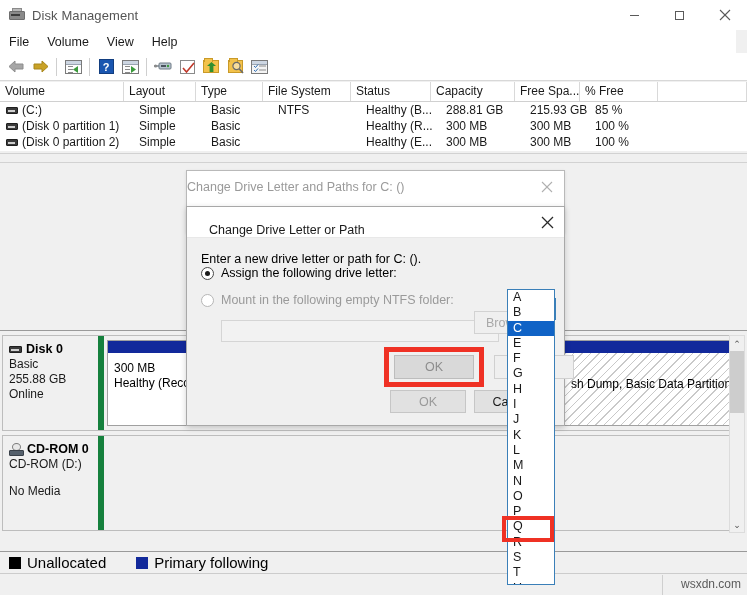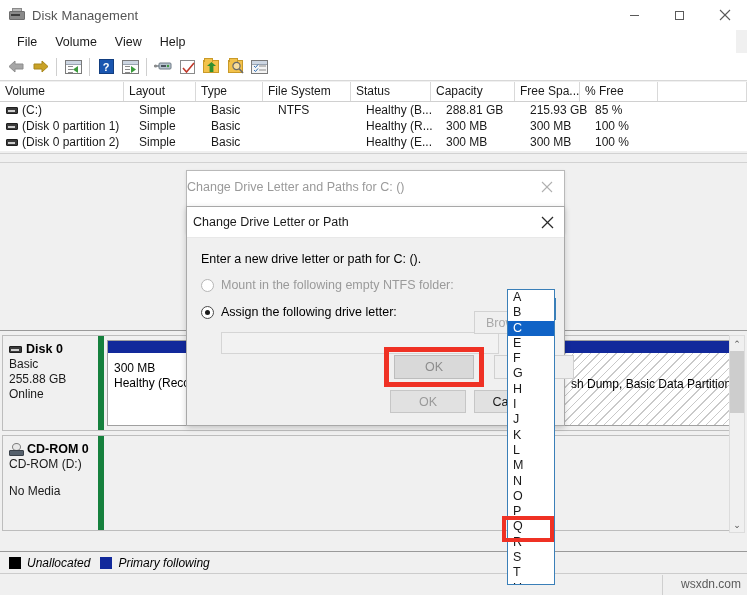--- a/index.html
+++ b/index.html
@@ -41,21 +41,21 @@
   .wincontrols { position: absolute; right: 0; top: 0; height: 30px; display: flex; }
   .wincontrol {
     width: 45px; height: 30px; display: flex; align-items: center; justify-content: center;
     color: #5a5a5a; font-size: 13px;
   }
   .wincontrol svg { display: block; }
 
   
   .menubar {
     position: absolute; left: 0; top: 30px; width: 736px; height: 23px;
-    background: #ffffff; display: flex; align-items: center; padding-left: 8px;
+    background: #ffffff; display: flex; align-items: center; padding-left: 0;
   }
   .menuitem {
     padding: 3px 9px; font-size: 12.5px; color: #1a1a1a;
   }
 
   
   .toolbar {
     position: absolute; left: 0; top: 53px; width: 747px; height: 28px;
     background: #ffffff; border-bottom: 1px solid #d8d8d8;
     display: flex; align-items: center; padding-left: 4px;
@@ -183,21 +183,21 @@
   .pane-scroll .sb-thumb { position:absolute; left:0; top:15px; width:14px; height:62px; background:#cdcdcd; }
   .pane-scroll .sb-bottom { position:absolute; left:0; bottom:0; }
 
   
   .legend {
     position: absolute; left: 0; top: 551px; width: 747px; height: 22px;
     background: #f0f0f0; border-top: 1px solid #9a9a9a;
     display: flex; align-items: center; padding-left: 9px; gap: 6px;
   }
   .legend .sw { width: 12px; height: 12px; }
-  .legend .lbl { font-size: 12px; margin-right: 4px; font-style: italic; }
+  .legend .lbl { font-size: 15px; margin-right: 24px; }
 
   .statusbar {
     position: absolute; left: 0; top: 573px; width: 747px; height: 22px;
     background: #f0f0f0; border-top: 1px solid #cccccc;
   }
   .watermark {
     position: absolute; right: 6px; top: 577px;
     font-size: 12px; color: #5b5b5b; font-family: "Liberation Sans", sans-serif;
   }
   .wm-sep { position:absolute; right: 84px; top: 575px; width:1px; height:20px; background:#cfcfcf; }
@@ -217,30 +217,30 @@
     display: flex; align-items: center; justify-content: center; color: #b0b0b0;
   }
 
   
   .dlg {
     position: absolute; left: 186px; top: 206px; width: 379px; height: 220px;
     background: #f0f0f0; border: 1px solid #a8a8a8;
     box-shadow: 0 2px 6px rgba(0,0,0,.18);
   }
   .dlg .dtbar {
-    height: 31px; background: #ffffff; display: flex; align-items: center;
-    padding-left: 6px; font-size: 12.5px; color: #1a1a1a;
+    height: 31px; background: #ffffff; display: flex; align-items: flex-end;
+    padding-left: 22px; font-size: 12.5px; color: #1a1a1a;
     border-bottom: 1px solid #e8e8e8;
   }
   .dlg .dclose {
     position: absolute; right: 3px; top: 4px; width: 28px; height: 23px;
     display: flex; align-items: center; justify-content: center; color: #2a2a2a;
   }
   .dlg .dbody { position: relative; padding: 14px 14px 0 14px; }
-  .dlg .prompt { font-size: 12.5px; margin-bottom: 12px; }
+  .dlg .prompt { font-size: 12.5px; }
   .radio-line { display: flex; align-items: center; font-size: 12.5px; margin-bottom: 13px; }
   .radio {
     width: 13px; height: 13px; border-radius: 50%; border: 1px solid #4a4a4a;
     background: #ffffff; margin-right: 7px; position: relative; flex: 0 0 auto;
   }
   .radio.on::after {
     content:""; position:absolute; left:3px; top:3px; width:5px; height:5px;
     border-radius:50%; background:#1a1a1a;
   }
   .radio-line.disabled { color: #9a9a9a; }
@@ -542,28 +542,28 @@
     <div class="dclose">
       <svg width="13" height="13" viewBox="0 0 13 13">
           <line x1="1" y1="1" x2="12" y2="12" stroke="#2a2a2a" stroke-width="1.2"></line>
           <line x1="12" y1="1" x2="1" y2="12" stroke="#2a2a2a" stroke-width="1.2"></line>
         </svg>
     </div>
 
     <div class="dbody">
       <div class="prompt">Enter a new drive letter or path for C: ().</div>
 
+      <div class="radio-line">
+        <span class="radio on"></span>
+        <span>Assign the following drive letter:</span>
+      </div>
+
       <div class="radio-line disabled">
         <span class="radio"></span>
         <span>Mount in the following empty NTFS folder:</span>
-      </div>
-
-      <div class="radio-line">
-        <span class="radio on"></span>
-        <span>Assign the following drive letter:</span>
       </div>
 
       <div class="path-input"></div>
 
       <div class="combo">
         <span>C</span>
         <span class="chev">▾</span>
       </div>
     </div>
 

